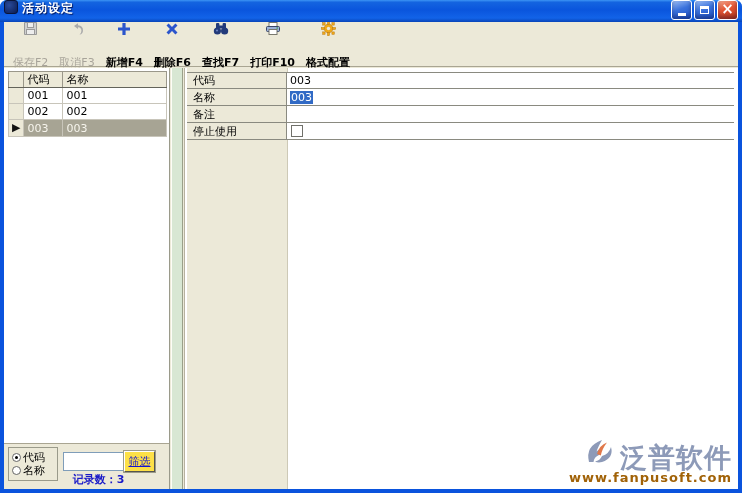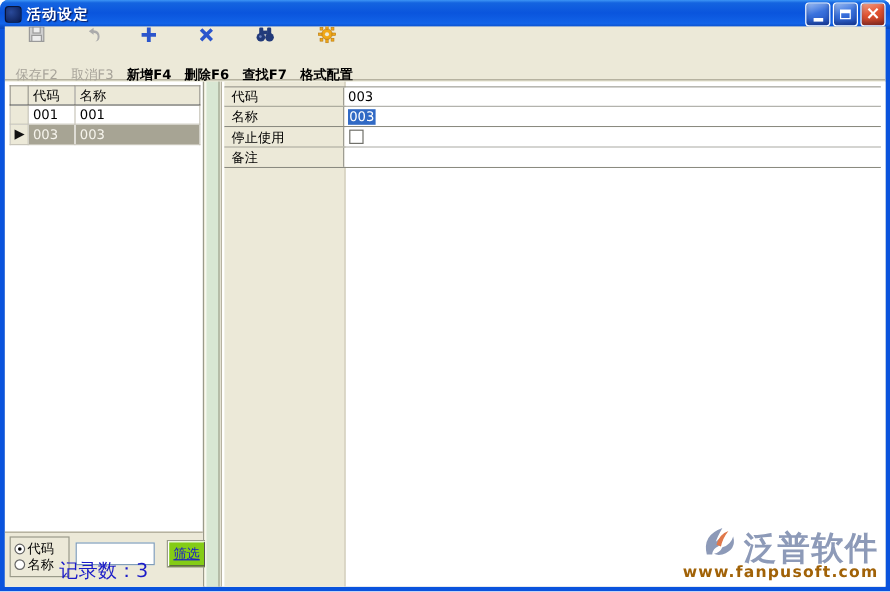--- a/index.html
+++ b/index.html
@@ -4,21 +4,21 @@
 <style>
   * { margin:0; padding:0; box-sizing:border-box; }
   html,body { width:742px; height:493px; overflow:hidden; }
   body { font-family:"DejaVu Sans","Liberation Sans",sans-serif; font-size:11px; }
 
   .window { position:relative; width:742px; height:493px; background:#0a53dd; border-radius:7px 7px 0 0; }
 
   
   .titlebar { position:absolute; top:0; left:0; right:0; height:22px;
     background:linear-gradient(180deg,#3d95f5 0%,#1464e0 10%,#0a55dd 45%,#1263e8 82%,#0844b8 100%);
-    border-radius:7px 7px 0 0; display:flex; align-items:center; padding:12px 4px; }
+    border-radius:7px 7px 0 0; display:flex; align-items:flex-start; padding:0 4px; }
   .title-icon { width:14px; height:14px; background:radial-gradient(circle at 35% 35%, #2a4a9a, #0a1c52); border:1px solid #0a1438; border-radius:3px; margin-right:4px; flex:none; }
   .title-text { color:#fff; font-weight:bold; font-size:12px; text-shadow:1px 1px 1px rgba(0,0,48,.75); flex:1; letter-spacing:1px; }
   .tb-btn { width:21px; height:20px; margin-left:2px; border:1px solid #fff; border-radius:3px;
     display:flex; align-items:center; justify-content:center; color:#fff; flex:none;
     background:linear-gradient(160deg,#9dbdf3 0%,#3a72dd 45%,#1f51c4 100%); box-shadow:inset 0 -3px 4px rgba(0,0,40,.35); }
   .tb-btn.close { background:linear-gradient(160deg,#f2a38a 0%,#e35432 45%,#b8391c 100%); }
   .glyph-min { display:block; width:8px; height:3px; background:#fff; margin-top:9px; }
   .glyph-max { display:block; width:9px; height:8px; border:1px solid #fff; border-top:3px solid #fff; }
   .glyph-close { font-size:15px; font-weight:bold; line-height:1; margin-top:-1px; }
 
@@ -49,24 +49,24 @@
   tr.selected td.sel-col { background:#ece9d8; color:#111; }
 
   
   .filter-bar { position:absolute; bottom:0; left:0; right:0; height:46px; background:#ece9d8; border-top:1px solid #a9a592; }
   .radio-box { position:absolute; left:4px; top:3px; width:50px; height:34px; border:1px solid #9a9a8a; background:#ece9d8; padding:3px 0 0 3px; }
   .radio-row { display:flex; align-items:center; height:13px; }
   .radio { width:9px; height:9px; border:1px solid #666; border-radius:50%; background:#fff; margin-right:2px; position:relative; flex:none; }
   .radio.checked::after { content:""; position:absolute; left:2px; top:2px; width:3px; height:3px; background:#000; border-radius:50%; }
   .radio-label { font-size:11px; line-height:12px; }
   .filter-input { position:absolute; left:59px; top:8px; width:66px; height:19px; border:1px solid #7f9db9; font-size:11px; padding:0 2px; font-family:inherit; }
-  .filter-btn { position:absolute; left:120px; top:7px; width:31px; height:21px; background:#84cc16;
+  .filter-btn { position:absolute; left:120px; top:7px; width:31px; height:21px; background:#fde047;
     border:1px solid; border-color:#fff #55554d #55554d #fff; box-shadow:0 0 0 1px #9a9a8a;
-    font-size:11px; color:#1515d0; text-decoration:underline; display:flex; align-items:center; justify-content:center; cursor:default;margin-left:16px; }
-  .record-count { position:absolute; bottom:2px; left:0; width:100%; text-align:center; color:#1a1ac8; font-weight:normal; font-size:16px; }
+    font-size:11px; color:#1515d0; text-decoration:underline; display:flex; align-items:center; justify-content:center; cursor:default; }
+  .record-count { position:absolute; bottom:2px; left:12px; width:100%; text-align:center; color:#1a1ac8; font-weight:bold; font-size:11px; }
 
   
   .splitter { position:absolute; left:167px; top:0; bottom:0; width:12px; background:#d8e7d3; border-left:1px solid #fdfdf6; border-right:1px solid #9aa08a; }
 
   
   .right-panel { position:absolute; left:180px; top:0; right:0; bottom:0; background:#fff; border-left:1px solid #b6b2a0; }
   .label-strip { position:absolute; left:2px; top:0; bottom:0; width:101px; background:#ece9d8; border-right:1px solid #cdc9b6; }
   .form { position:absolute; left:2px; top:4px; right:4px; }
   .form-row { display:flex; height:17px; border-bottom:1px solid #8a8a80; }
   .form-row:first-child { border-top:1px solid #8a8a80; }
@@ -152,20 +152,31 @@
               <circle cx="5.4" cy="10" r="3.6" fill="#223a7a"></circle>
               <circle cx="12.6" cy="10" r="3.6" fill="#223a7a"></circle>
               <circle cx="5" cy="9.5" r="1.1" fill="#6a82c2"></circle>
             </svg>
         </span>
         <span class="tlabel">查找F7</span>
       </div>
 
 
 
+      <div class="tool-btn">
+        <span class="ticon">
+          <svg width="16" height="15">
+              <rect x="4" y="1.5" width="8" height="4" fill="#fff" stroke="#78786e"></rect>
+              <rect x="1.5" y="5.5" width="13" height="5" rx="1" fill="#9ab0d8" stroke="#3a4668"></rect>
+              <rect x="4" y="8.5" width="8" height="5" fill="#fff" stroke="#78786e"></rect>
+              <circle cx="12.2" cy="7" r="0.8" fill="#3a9a4a"></circle>
+            </svg>
+        </span>
+        <span class="tlabel">打印F10</span>
+      </div>
 
       <div class="tool-btn">
         <span class="ticon">
           <svg width="15" height="15">
               <g fill="#f0a818" stroke="#b87810" stroke-width="0.5">
                 <circle cx="7.5" cy="7.5" r="4.4"></circle>
                 <rect x="6.5" y="0.3" width="2" height="3"></rect>
                 <rect x="6.5" y="11.7" width="2" height="3"></rect>
                 <rect x="0.3" y="6.5" width="3" height="2"></rect>
                 <rect x="11.7" y="6.5" width="3" height="2"></rect>
@@ -196,20 +207,25 @@
               <tr>
             <th class="sel-col"></th>
             <th>代码</th>
             <th>名称</th>
           </tr>
           <tr>
             <td class="sel-col"></td>
             <td>001</td>
             <td>001</td>
           </tr>
+          <tr>
+            <td class="sel-col"></td>
+            <td>002</td>
+            <td>002</td>
+          </tr>
           <tr class="selected">
             <td class="sel-col">▶</td>
             <td>003</td>
             <td>003</td>
           </tr>
         </tbody>
           </table>
 
         <div class="filter-bar">
           <div class="radio-box">
@@ -240,29 +256,29 @@
               <span>003</span>
             </div>
           </div>
           <div class="form-row">
             <div class="form-label">名称</div>
             <div class="form-value">
               <span class="selected-text">003</span>
             </div>
           </div>
           <div class="form-row">
+            <div class="form-label">备注</div>
+            <div class="form-value">
+              <span></span>
+            </div>
+          </div>
+          <div class="form-row">
             <div class="form-label">停止使用</div>
             <div class="form-value">
               <span class="checkbox"></span>
-            </div>
-          </div>
-          <div class="form-row">
-            <div class="form-label">备注</div>
-            <div class="form-value">
-              <span></span>
             </div>
           </div>
         </div>
 
         <div class="logo">
           <div class="logo-top">
             <span style="margin-right:3px;">
               <svg width="32" height="30" viewBox="0 0 32 30">
                 <path d="M4 24 Q0 8 17 2 Q13 9 11.5 13.5 Q13 12.5 15.5 10 L14 17 Q9 19 8.5 24 Z" fill="#8d9ab8"></path>
                 <path d="M12 16 Q14.5 7 22 4.5 Q17 11 15.8 17.5 Z" fill="#e0784a"></path>

